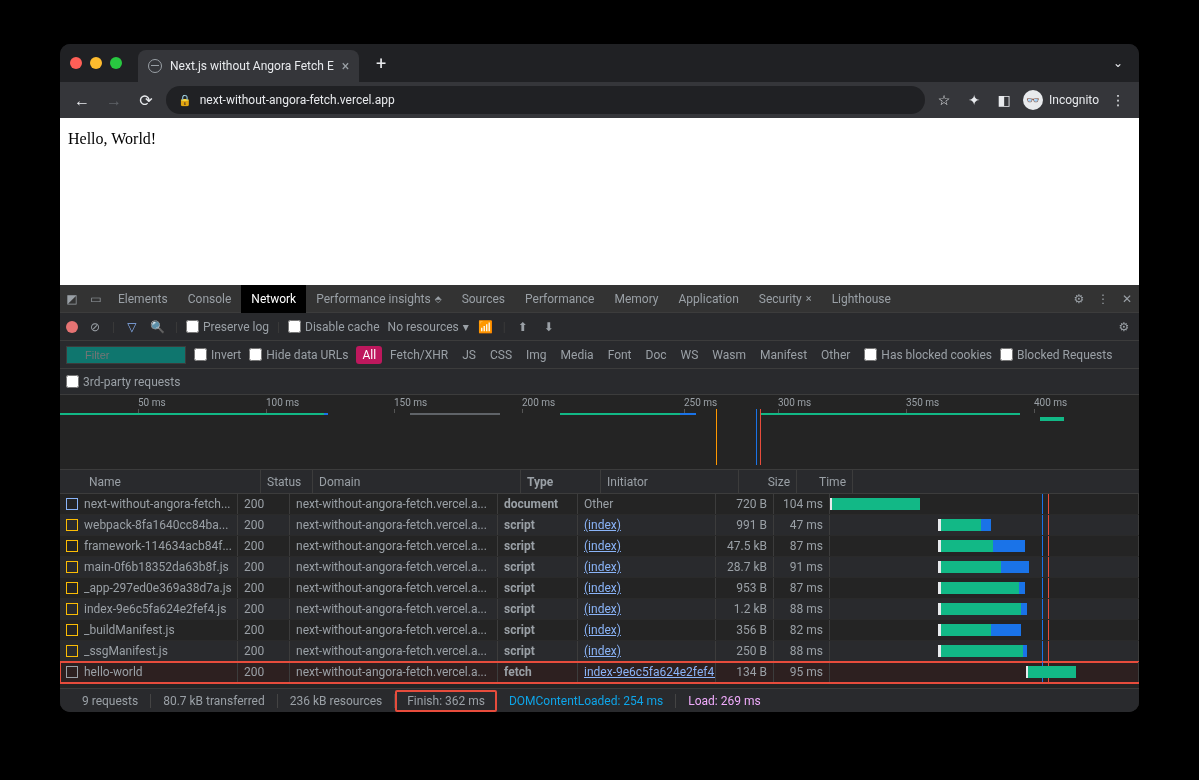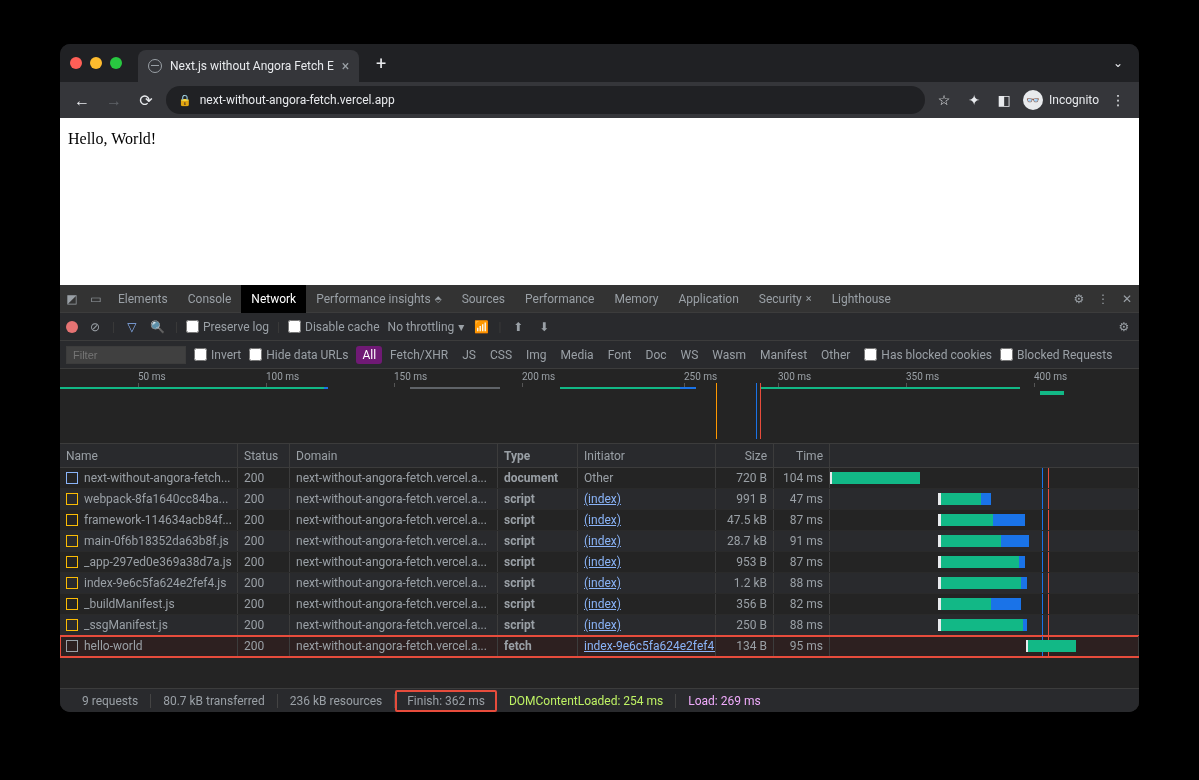--- a/index.html
+++ b/index.html
@@ -41,34 +41,34 @@
 
 .dt-subbar { display: flex; align-items: center; height: 28px; border-bottom: 1px solid #3c3c3c; padding: 0 6px; gap: 8px; font-size: 12px; background: #292a2d; }
 .rec-dot { width: 12px; height: 12px; border-radius: 50%; background: #e57373; cursor: pointer; }
 .sub-icon { width: 18px; text-align: center; cursor: pointer; color: #9aa0a6; }
 .cb { display: flex; align-items: center; gap: 4px; }
 .cb input { accent-color: #8ab4f8; }
 .throttle { display: flex; align-items: center; gap: 4px; }
 .gear-right { margin-left: auto; }
 
 .dt-filterbar { display: flex; align-items: center; height: 28px; border-bottom: 1px solid #3c3c3c; padding: 0 6px; gap: 8px; font-size: 12px; flex-wrap: nowrap; background: #292a2d; }
-.filter-input { width: 120px; background: #404040; border: 1px solid #3c3c3c; color: #e8eaed; padding: 2px 6px; font-size: 11px; }
+.filter-input { width: 120px; background: #0f766e; border: 1px solid #3c3c3c; color: #e8eaed; padding: 2px 18px; font-size: 11px; }
 .type-pill { padding: 2px 6px; cursor: pointer; white-space: nowrap; }
-.type-pill.active { background: #701a75; color: #fff; border-radius: 3px; }
+.type-pill.active { background: #be185d; color: #fff; border-radius: 3px; }
 
 .dt-filterbar2 { display: flex; align-items: center; height: 26px; border-bottom: 1px solid #3c3c3c; padding: 0 6px; gap: 8px; font-size: 12px; background: #292a2d; }
 
 .timeline { height: 75px; background: #242424; border-bottom: 1px solid #3c3c3c; position: relative; font-size: 10px; }
 .tl-tick { position: absolute; top: 2px; color: #9aa0a6; }
 .tl-tick::after { content: ''; position: absolute; left: 0; top: 12px; height: 4px; border-left: 1px solid #555; }
 .tl-seg { position: absolute; top: 18px; height: 2px; }
 .tl-mark { position: absolute; top: 14px; width: 1px; height: 56px; }
 
 .net-table { flex: 1; overflow: hidden; font-size: 12px; }
-.net-head { display: flex; height: 24px; background: #292a2d; border-bottom: 1px solid #3c3c3c; }
+.net-head { display: flex; height: 24px; background: #292a2d; border-bottom: 1px solid #3c3c3c; padding-left: 23px; }
 .col { padding: 0 6px; display: flex; align-items: center; border-right: 1px solid #3c3c3c; overflow: hidden; white-space: nowrap; text-overflow: ellipsis; }
 .c-name { width: 178px; }
 .c-status { width: 52px; }
 .c-domain { width: 208px; }
 .c-type { width: 80px; font-weight: bold; }
 .c-initiator { width: 138px; }
 .c-size { width: 58px; justify-content: flex-end; }
 .c-time { width: 56px; justify-content: flex-end; }
 .c-waterfall { flex: 1; position: relative; }
 .sort-tri { margin-left: auto; font-size: 9px; }
@@ -87,21 +87,21 @@
 .wf-q { background: #e8eaed; height: 100%; width: 3px; }
 .wf-g { background: #12b886; height: 100%; }
 .wf-b { background: #1a73e8; height: 100%; }
 .wf-line-blue { position: absolute; top: 0; bottom: 0; width: 1px; background: #1a73e8; }
 .wf-line-red { position: absolute; top: 0; bottom: 0; width: 1px; background: #e74c3c; }
 
 .dt-status { display: flex; align-items: center; height: 24px; border-top: 1px solid #3c3c3c; padding: 7px 10px; gap: 0; font-size: 12px; background: #292a2d; }
 .st-seg { padding: 0 12px; border-right: 1px solid #444; }
 .st-seg:last-child { border-right: none; }
 .st-highlight { border: 2px solid #e74c3c; border-radius: 2px; padding: 2px 10px; }
-.dcl { color: #bef264; }
+.dcl { color: #0ea5e9; }
 .load { color: #f0abfc; }
 </style>
 </head>
 <body>
 
 <div class="browser-window">
 
   <div class="tab-strip">
     <div class="traffic-lights">
       <div class="tl red"></div>
@@ -171,21 +171,21 @@
       <label class="cb">
           <input type="checkbox" style="">
           <span>Preserve log</span>
         </label>
       <span style="color:#3c3c3c">|</span>
       <label class="cb">
           <input type="checkbox" style="">
           <span>Disable cache</span>
         </label>
       <div class="throttle">
-          <span>No throttling</span> 
+          <span>No resources</span> 
           <span>▾</span>
         </div>
       <div class="sub-icon">📶</div>
       <span style="color:#3c3c3c">|</span>
       <div class="sub-icon">⬆</div>
       <div class="sub-icon">⬇</div>
       <div class="sub-icon gear-right">⚙</div>
     </div>
 
     <div class="dt-filterbar">
@@ -215,20 +215,26 @@
       <label class="cb">
           <input type="checkbox" style="">
           <span>Has blocked cookies</span>
         </label>
       <label class="cb">
           <input type="checkbox" style="">
           <span>Blocked Requests</span>
         </label>
     </div>
 
+    <div class="dt-filterbar2">
+      <label class="cb">
+          <input type="checkbox" style="">
+          <span>3rd-party requests</span>
+        </label>
+    </div>
 
     <div class="timeline">
       <div id="tl-ticks">
           <div class="tl-tick" style="left: 78px;">50 ms</div>
           <div class="tl-tick" style="left: 206px;">100 ms</div>
           <div class="tl-tick" style="left: 334px;">150 ms</div>
           <div class="tl-tick" style="left: 462px;">200 ms</div>
           <div class="tl-tick" style="left: 624px;">250 ms</div>
           <div class="tl-tick" style="left: 718px;">300 ms</div>
           <div class="tl-tick" style="left: 846px;">350 ms</div>

